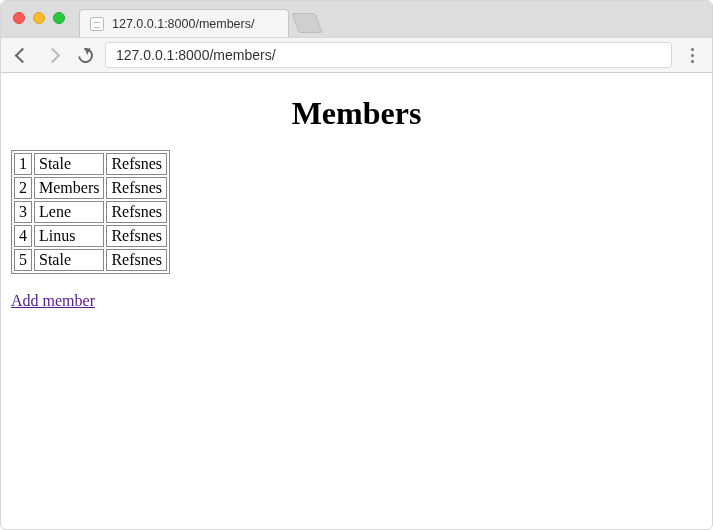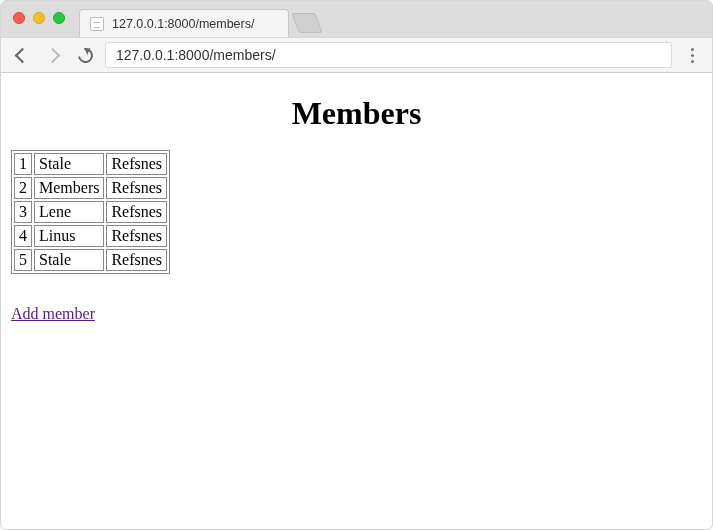--- a/index.html
+++ b/index.html
@@ -178,21 +178,21 @@
       border-spacing: 2px;
       border: 1px solid #888;
     }
     .page td {
       border: 1px solid #888;
       padding: 1px 4px;
       font-size: 16px;
     }
     .add-link {
       display: inline-block;
-      margin-top: 31px;
+      margin-top: 18px;
       color: #551a8b;
       text-decoration: underline;
       font-size: 16px;
     }
   </style>
 </head>
 <body>
 
 <div class="chrome-top">
   <div class="traffic-lights">

